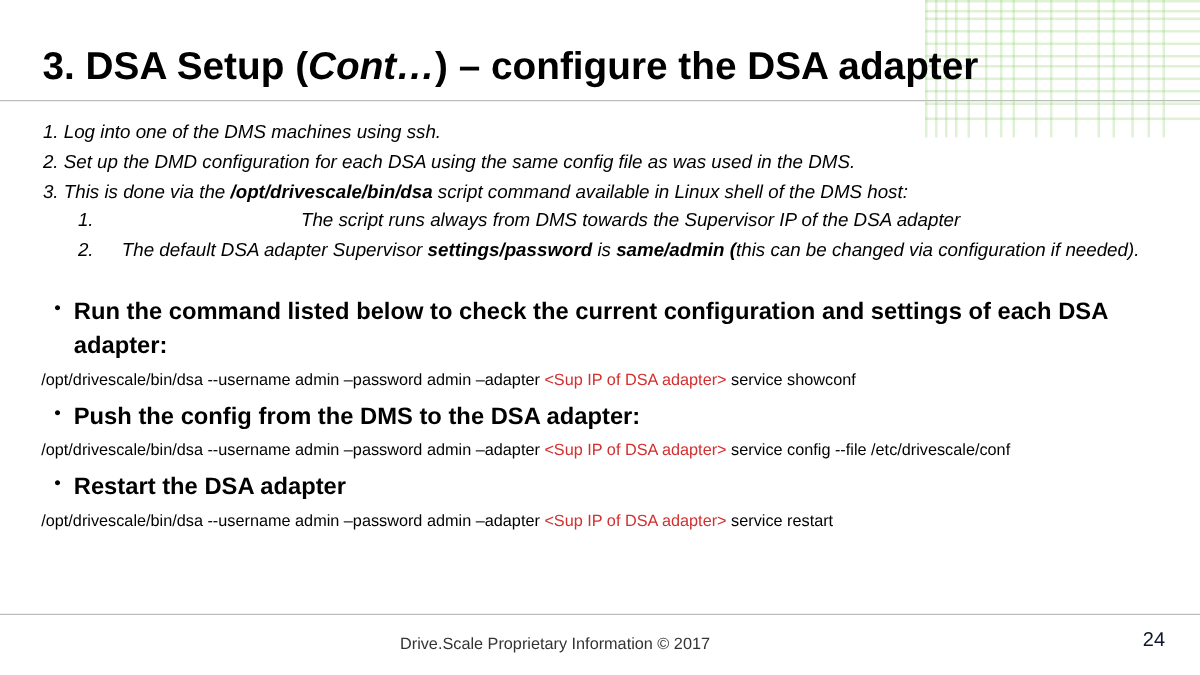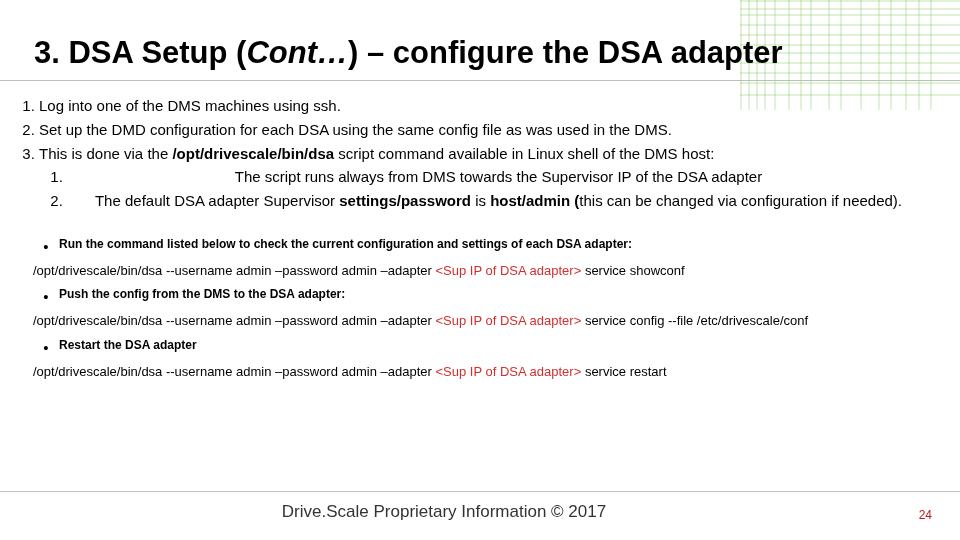--- a/index.html
+++ b/index.html
@@ -15,37 +15,37 @@
   .decor::after { content: ""; position: absolute; top: 0; left: 0; width: 220px; height: 2px; background: #6cbf3d; box-shadow:
       0 8px #6cbf3d, 0 14px #6cbf3d, 0 24px #6cbf3d, 0 34px #6cbf3d, 0 44px #6cbf3d,
       0 52px #6cbf3d, 0 62px #6cbf3d, 0 72px #6cbf3d, 0 82px #6cbf3d, 0 94px #6cbf3d;
     opacity: 0.25; }
   
   .title { position: absolute; top: 35px; left: 34px; font-size: 31px; font-weight: bold; }
   .title .italic { font-style: italic; }
   .title-rule { position: absolute; top: 80px; left: 0; width: 960px; height: 1px; background: #bdbdbd; }
   
   .content { position: absolute; top: 95px; left: 33px; right: 30px; font-size: 15px; line-height: 1.45; }
-  .ol-1 { list-style: decimal; margin-left: 6px; }
+  .ol-1 { list-style: decimal; margin-left: 18px; font-style: italic; }
   .ol-1 > li { margin-bottom: 2px; }
   .ol-2 { list-style: decimal; margin-left: 28px; margin-top: 2px; text-align: center; }
   .ol-2 > li { margin-bottom: 2px; }
   .bullets { margin-top: 24px; }
   .brow { display: flex; margin-top: 6px; }
   .brow .dot { width: 26px; text-align: center; }
-  .brow .btxt { flex: 1; font-weight: bold; font-size: 12px; }
+  .brow .btxt { flex: 1; font-weight: bold; font-size: 19px; }
   .cmd { font-size: 13px; margin-top: 4px; margin-bottom: 4px; }
   .cmd .sup { color: #d32f2f; }
   
   .footer-rule { position: absolute; bottom: 48px; left: 0; width: 960px; height: 1px; background: #bdbdbd; }
   .logo-wrap { position: absolute; bottom: 13px; left: 40px; display: flex; align-items: center; gap: 6px; }
   .logo-text { font-size: 17px; letter-spacing: -0.2px; }
   .logo-text b { font-weight: 700; }
-  .footer-text { position: absolute; bottom: 18px; left: 0; width: 888px; text-align: center; font-size: 17px; color: #333; }
-  .page-num { position: absolute; bottom: 18px; right: 28px; font-size: 12px; color: #b91c1c; }
+  .footer-text { position: absolute; bottom: 18px; left: 0; width: 888px; text-align: center; font-size: 13px; color: #333; }
+  .page-num { position: absolute; bottom: 18px; right: 28px; font-size: 16px; color: #0f172a; }
 </style>
 </head>
 <body>
 
 <div class="slide">
   <div class="decor"></div>
 
   <div class="title">
     <span>3. DSA Setup (</span><span class="italic">Cont…</span><span>) – configure the DSA adapter</span>
   </div>
@@ -53,21 +53,21 @@
 
   <div class="content">
     <ol class="ol-1">
       <li><span>Log into one of the DMS machines using ssh.</span></li>
       <li><span>Set up the DMD configuration for each DSA using the same config file as was used in the DMS.</span></li>
       <li>
         <span>This is done via the </span><b>/opt/drivescale/bin/dsa</b><span> script command available in Linux shell of the DMS host:</span>
         <ol class="ol-2">
           <li><span>The script runs always from DMS towards the Supervisor IP of the DSA adapter</span></li>
           <li>
-            <span>The default DSA adapter Supervisor </span><b>settings/password</b><span> is </span><b>host/admin (</b><span>this can be changed via configuration if needed).</span>
+            <span>The default DSA adapter Supervisor </span><b>settings/password</b><span> is </span><b>same/admin (</b><span>this can be changed via configuration if needed).</span>
           </li>
         </ol>
       </li>
     </ol>
 
     <div class="bullets">
       <div class="brow">
         <div class="dot">•</div>
         <div class="btxt">Run the command listed below to check the current configuration and settings of each DSA adapter:</div>
       </div>

